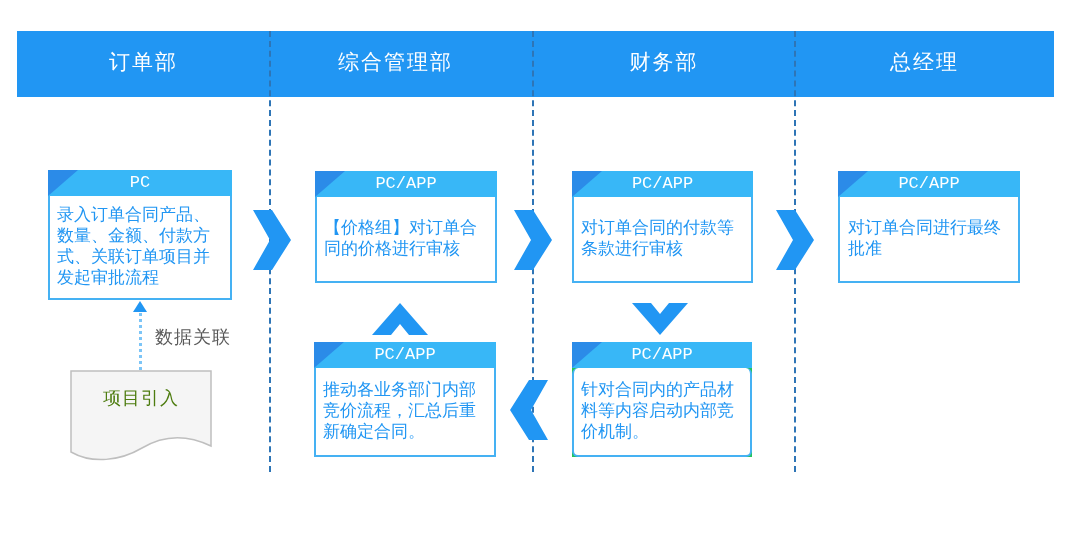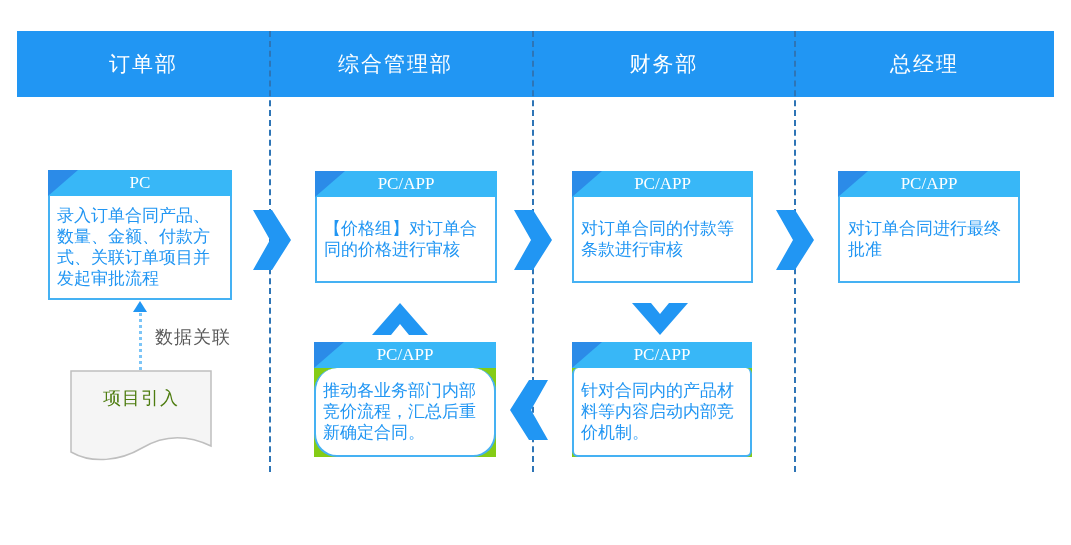--- a/index.html
+++ b/index.html
@@ -1,52 +1,52 @@
 <!DOCTYPE html>
 <html><head>
 <meta charset="utf-8">
 <style>
   html,body{margin:0;padding:0;background:#ffffff;}
   #canvas{
     position:relative;width:1071px;height:545px;background:#ffffff;overflow:hidden;
-    font-family:Liberation Serif, serif;
+    font-family:Liberation Mono, monospace;
   }
   
   .band{position:absolute;left:17px;top:31px;width:1037px;height:66px;background:#2196f3;}
   .lane-title{
     position:absolute;top:31px;height:66px;line-height:66px;text-align:center;
     color:#ffffff;font-size:21px;letter-spacing:2px;
   }
   .lt1{left:17px;width:253px;}
   .lt2{left:264px;width:263px;}
   .lt3{left:533px;width:262px;}
   .lt4{left:795px;width:259px;}
   
   .divider{position:absolute;top:31px;height:441px;width:0;border-left:2px dashed #2e75b6;}
   .dv1{left:269px;} .dv2{left:532px;} .dv3{left:794px;}
   
-  .pbox{position:absolute;background:#84cc16;}
+  .pbox{position:absolute;background:#22c55e;}
   .pbox-header{
     position:relative;height:26px;background:#38b7f7;color:#ffffff;
     text-align:center;line-height:26px;font-size:17px;
   }
   .fold{
     position:absolute;left:0;top:0;width:0;height:0;
     border-top:26px solid #2b8be8;border-right:30px solid transparent;
   }
   .pbox-body{
     border:2px solid #45b1f3;border-top:none;background:#ffffff;
     color:#2196f3;font-size:17px;line-height:21px;
     padding:0 7px;display:flex;align-items:center;text-align:left;
   }
   .b1{left:48px;top:170px;width:184px;}  .b1 .pbox-body{height:102px;}
   .b2{left:315px;top:171px;width:182px;} .b2 .pbox-body{height:84px;}
   .b3{left:572px;top:171px;width:181px;} .b3 .pbox-body{height:84px;}
   .b4{left:838px;top:171px;width:182px;} .b4 .pbox-body{height:84px;padding-left:8px;}
-  .b5{left:314px;top:342px;width:182px;} .b5 .pbox-body{height:87px;border-radius:23px;}
+  .b5{left:314px;top:342px;width:182px;} .b5 .pbox-body{height:87px;}
   .b6{left:572px;top:342px;width:180px;} .b6 .pbox-body{height:87px;border-radius:6px;}
   
   .chev{position:absolute;}
   .cr1{left:253px;top:210px;} .cr2{left:514px;top:210px;} .cr3{left:776px;top:210px;}
   .cup{left:372px;top:303px;} .cdn{left:632px;top:303px;} .clf{left:510px;top:380px;}
   
   .link-arrowhead{
     position:absolute;left:133px;top:301px;width:0;height:0;
     border-left:7px solid transparent;border-right:7px solid transparent;
     border-bottom:11px solid #2196f3;

